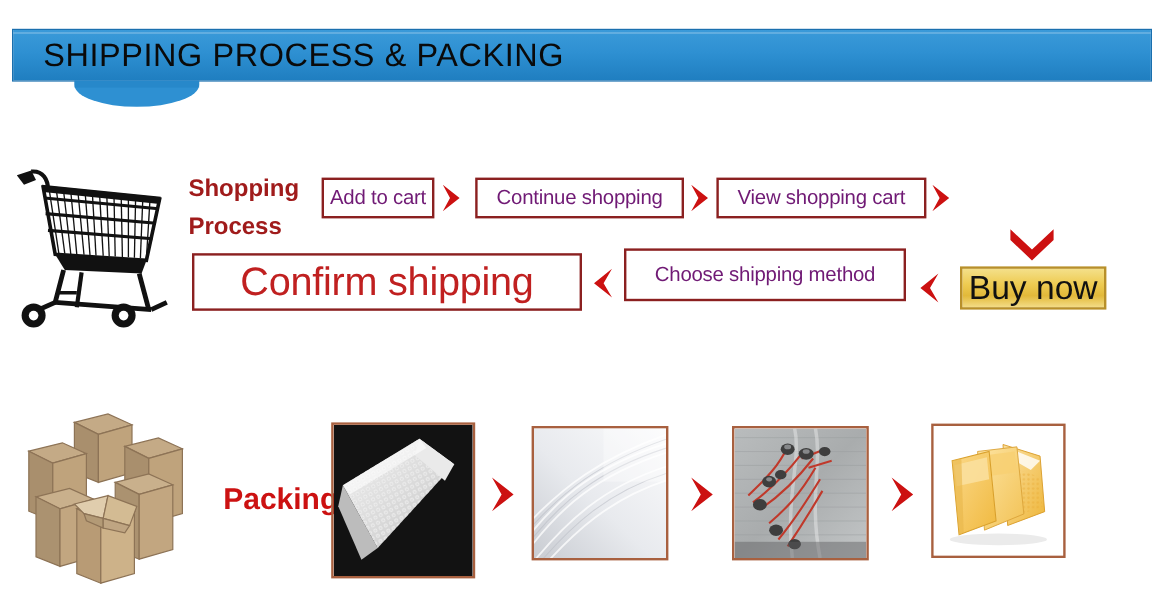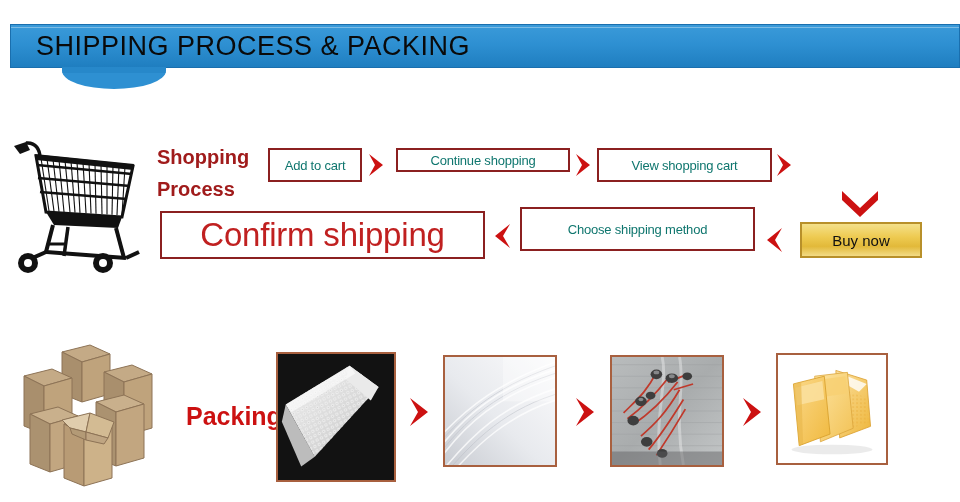--- a/index.html
+++ b/index.html
@@ -84,53 +84,53 @@
     line-height: 32px;
     color: #a01b1b;
     font-family: "Liberation Sans", sans-serif;
   }
 
   .flow-box {
     position: absolute;
     box-sizing: border-box;
     border: 2px solid #8b2020;
     background: #ffffff;
-    color: #0f766e;
-    font-size: 13px;
+    color: #701a75;
+    font-size: 17px;
     font-family: "Liberation Sans", sans-serif;
     display: flex;
     align-items: center;
     justify-content: center;
     white-space: nowrap;
     letter-spacing: -0.2px;
   }
 
   
   #box-add-to-cart      { left: 268px; top: 148px; width:  94px; height: 34px; }
-  #box-continue-shop    { left: 396px; top: 148px; width: 174px; height: 24px; }
+  #box-continue-shop    { left: 396px; top: 148px; width: 174px; height: 34px; }
   #box-view-cart        { left: 597px; top: 148px; width: 175px; height: 34px; }
   #box-check-items      { left: 790px; top: 148px; width: 135px; height: 34px; }
 
   
   #box-confirm-payment  {
     left: 160px; top: 211px; width: 325px; height: 48px;
     font-size: 33px; color: #c02020; font-weight: 400;
   }
   #box-choose-shipping  { left: 520px; top: 207px; width: 235px; height: 44px; }
 
   #btn-buy-now {
     position: absolute;
     left: 800px; top: 222px; width: 122px; height: 36px;
     box-sizing: border-box;
     background: linear-gradient(to bottom, #f4e08a 0%, #eecb52 40%, #e2b93a 70%, #f3dc86 100%);
     border: 2px solid #b8902a;
     display: flex;
     align-items: center;
     justify-content: center;
-    font-size: 15px;
+    font-size: 28px;
     color: #111111;
     font-family: "Liberation Sans", sans-serif;
     white-space: nowrap;
   }
 
   
   .chev {
     position: absolute;
     width: 0; height: 0;
     font-size: 0;

